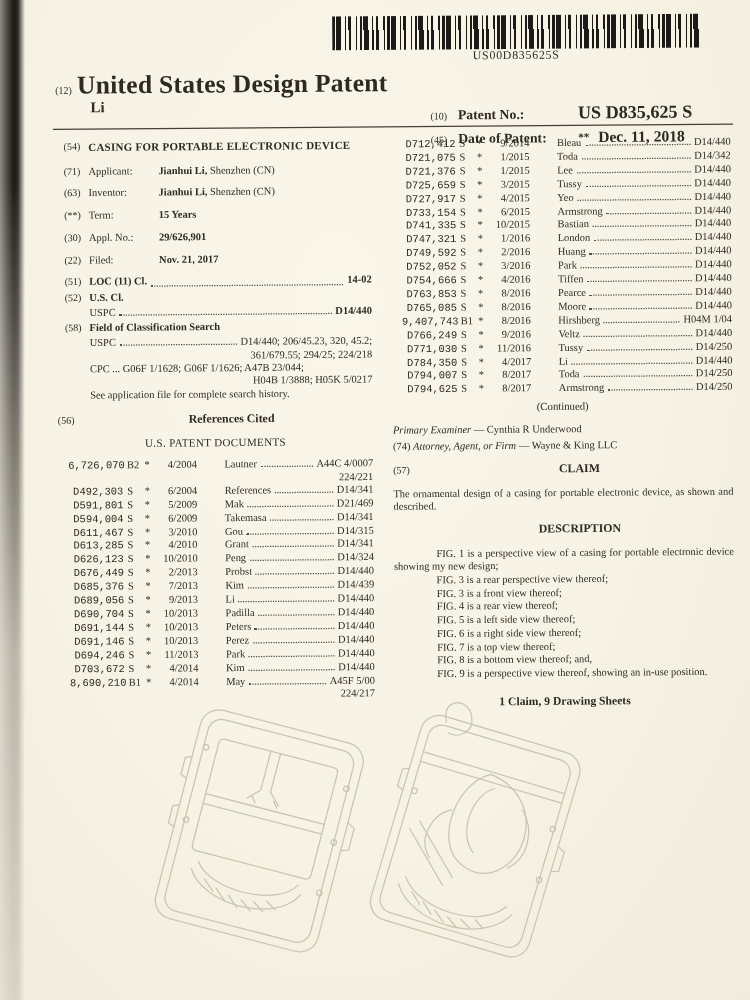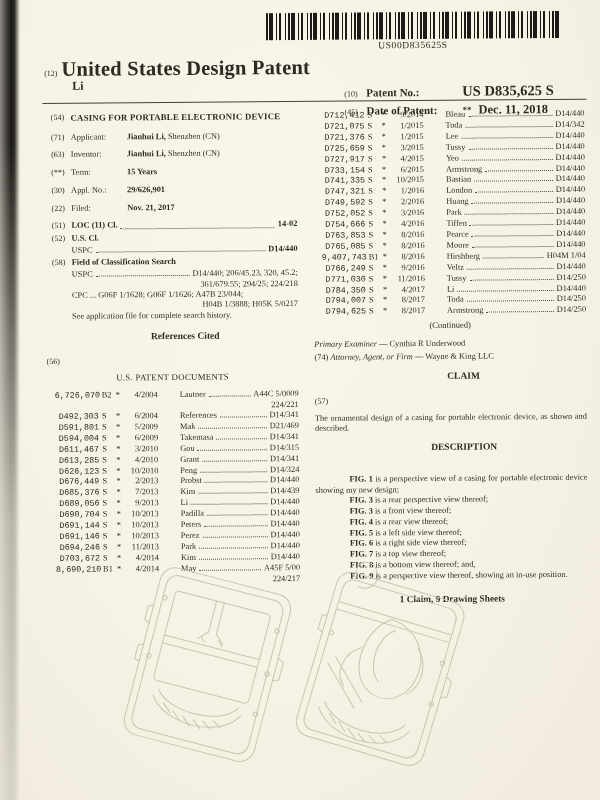--- a/index.html
+++ b/index.html
@@ -43,40 +43,40 @@
   .title-block{margin-bottom:9px;}
   .title-block .f-val{font-weight:bold;font-size:8.8px;letter-spacing:.2px;}
   .leader{flex:1;border-bottom:1px dotted #55514a;margin:0 3px 2px 3px;min-width:8px;}
   .flexline{display:flex;align-items:baseline;}
   .indent{margin-left:26px;}
   .r-align{text-align:right;}
   .cls-note{margin:1px 0 8px 26px;}
   .small-gap{margin-bottom:2px;}
 
   .sec-head{display:flex;margin:9px 0 7px;}
-  .sec-head .tag{width:26px;flex:none;margin-top:25px;}
+  .sec-head .tag{width:26px;flex:none;}
   .sec-head .sec-title{flex:1;text-align:center;font-weight:bold;font-size:9.5px;}
   .sub-center{text-align:center;font-size:8.8px;margin-bottom:7px;letter-spacing:.3px;}
 
   .refs{margin-left:8px;}
   .ref-row{display:flex;align-items:baseline;line-height:9.9px;}
   .c-no{width:44px;text-align:right;flex:none;font-family:Liberation Mono, monospace;}
   .c-kind{width:14px;margin-left:3px;flex:none;}
   .c-star{width:8px;flex:none;}
   .c-date{width:34px;text-align:right;flex:none;margin-right:22px;}
   .c-name{flex:none;}
   .c-cls{flex:none;}
   .ref-cls2{text-align:right;line-height:9.9px;}
   .continued{text-align:center;margin:3px 0 8px;font-size:8.6px;}
 
   .exam-line{margin-bottom:3px;}
   .ital{font-style:italic;}
   .claim-text,.desc-figs{text-align:justify;}
   .fig-row{margin-bottom:.5px;}
-  .fig-num{font-weight:bold;padding-left:34px;}
+  .fig-num{font-weight:normal;padding-left:34px;}
   .drawing-note{text-align:center;font-weight:bold;font-size:9.3px;margin-top:13px;}
 
   .figures{position:absolute;left:0;top:545px;width:600px;height:250px;}
   .fig-svg{position:absolute;}
   .fig1{left:112px;top:5px;}
   .fig2{left:288px;top:14px;}
   svg{display:block;}
 </style>
 </head>
 <body>
@@ -193,21 +193,21 @@
       <div class="refs">
 
       <div class="ref-entry">
           <div class="ref-row">
             <span class="c-no">6,726,070</span>
             <span class="c-kind">B2</span>
             <span class="c-star">*</span>
             <span class="c-date">4/2004</span>
             <span class="c-name">Lautner</span>
             <span class="leader"></span>
-            <span class="c-cls">A44C 5/0009</span>
+            <span class="c-cls">A44C 4/0007</span>
           </div>
           <div class="ref-cls2">224/221</div>
         </div>
           <div class="ref-entry">
           <div class="ref-row">
             <span class="c-no">D492,303</span>
             <span class="c-kind">S</span>
             <span class="c-star">*</span>
             <span class="c-date">6/2004</span>
             <span class="c-name">References</span>

